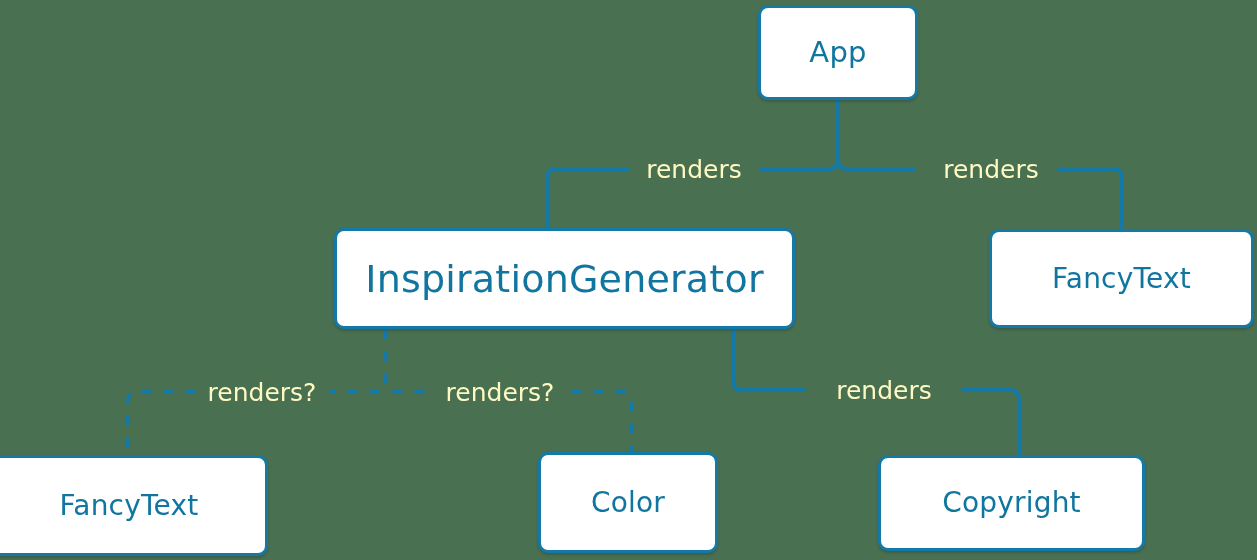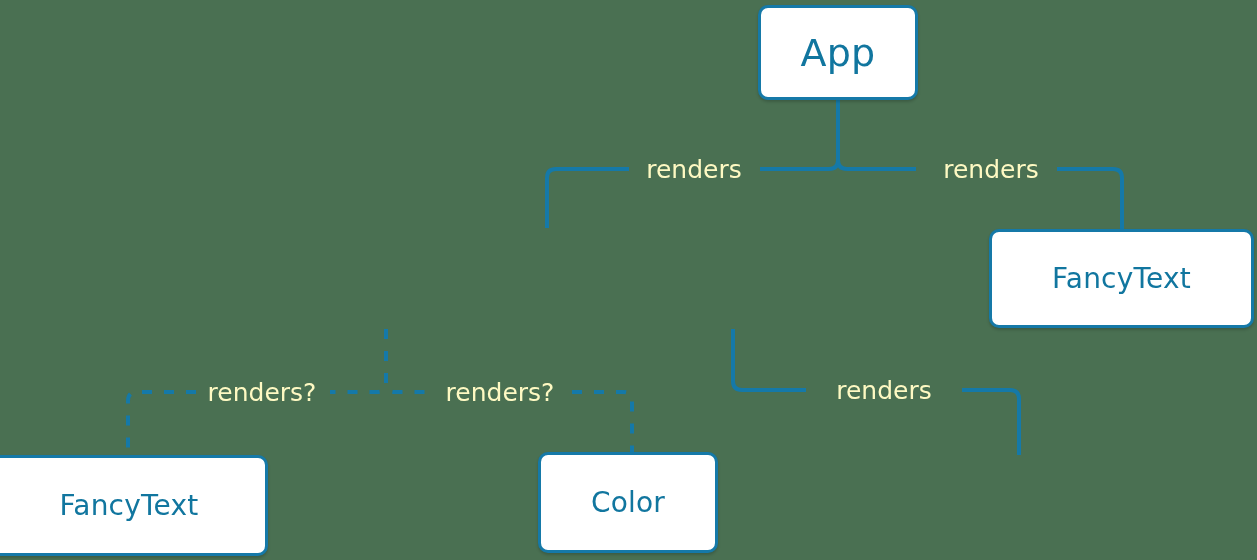--- a/index.html
+++ b/index.html
@@ -37,21 +37,21 @@
     box-shadow: 0 2px 3px rgba(0,0,0,0.18);
   }
   .node-label {
     color: #11769f;
     font-size: 28px;
     font-weight: 400;
     letter-spacing: 0.2px;
     white-space: nowrap;
     line-height: 1;
   }
-  .node-app .node-label { font-size: 38px; }
+  .node-app .node-label { font-size: 29px; }
   .node-inspiration .node-label { font-size: 38px; }
   .edge-label {
     position: absolute;
     color: #fef9c3;
     font-size: 25px;
     font-weight: 500;
     white-space: nowrap;
     line-height: 1;
     transform: translate(-50%, -50%);
   }
@@ -81,27 +81,33 @@
   <div class="edge-label" style="left:262px; top:392px;">renders?</div>
 
   <div class="edge-label" style="left:500px; top:392px;">renders?</div>
 
   <div class="edge-label" style="left:884px; top:390px;">renders</div>
 
   <div class="node node-app" style="left:758px; top:5px; width:160px; height:95px;">
     <span class="node-label">App</span>
   </div>
 
+  <div class="node node-inspiration" style="left:334px; top:228px; width:461px; height:101px;">
+    <span class="node-label">InspirationGenerator</span>
+  </div>
 
   <div class="node" style="left:989px; top:229px; width:265px; height:99px;">
     <span class="node-label">FancyText</span>
   </div>
 
   <div class="node" style="left:-10px; top:455px; width:278px; height:101px;">
     <span class="node-label">FancyText</span>
   </div>
 
   <div class="node" style="left:538px; top:452px; width:180px; height:101px;align-items:center;">
     <span class="node-label">Color</span>
   </div>
 
+  <div class="node" style="left:878px; top:455px; width:267px; height:96px;">
+    <span class="node-label">Copyright</span>
+  </div>
 
 </div>
 
 </body></html>

